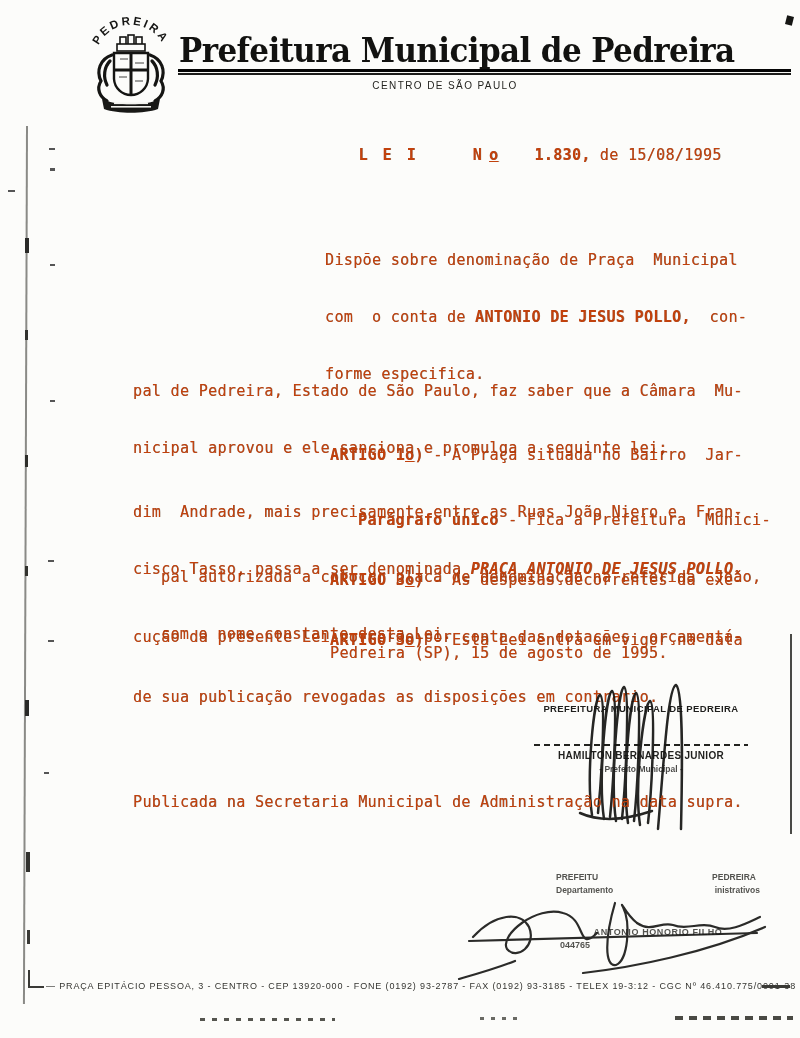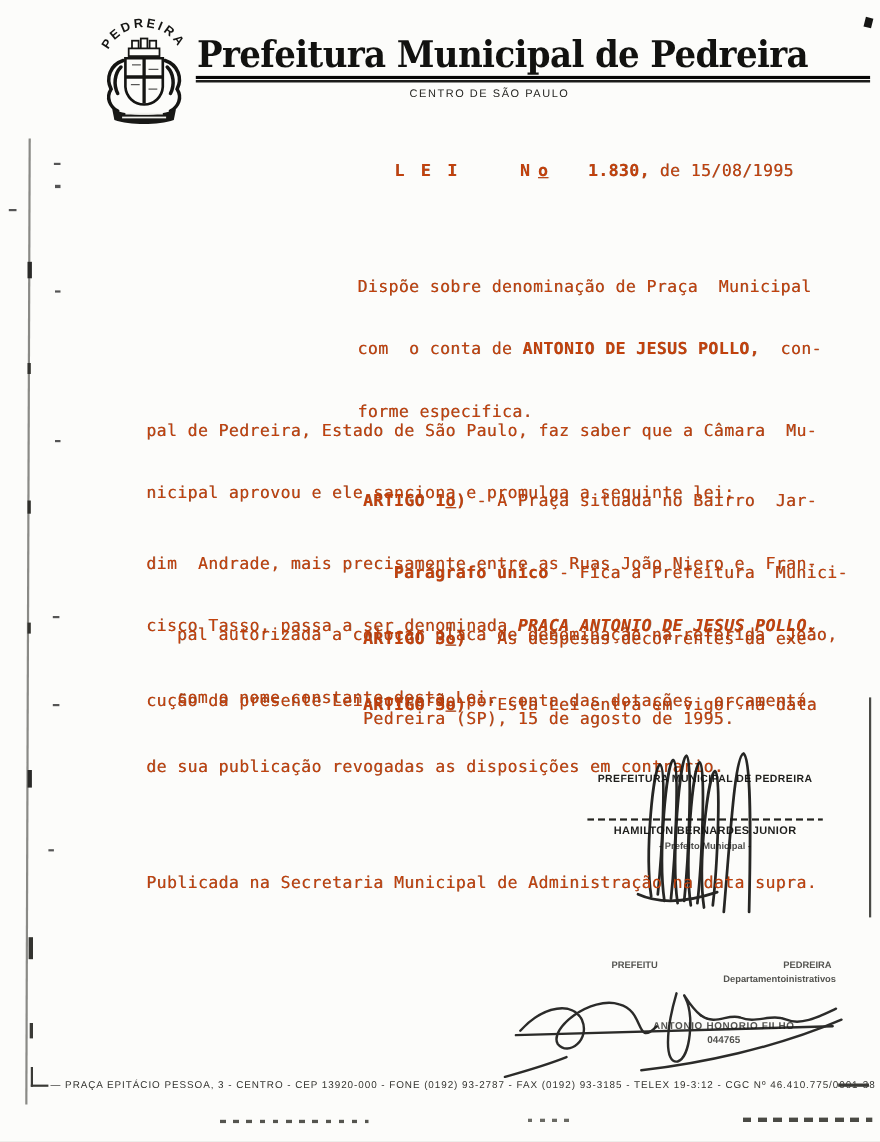--- a/index.html
+++ b/index.html
@@ -130,26 +130,26 @@
       </g>
     </svg>
   </div>
 
   <div class="abs mono" style="left:133px;top:793px;">Publicada na Secretaria Municipal de Administração na data supra.</div>
 
   <div class="abs faded stamp-txt" style="left:556px;top:872px;width:200px;display:flex;justify-content:space-between;font-size:8.5px;">
     <span>PREFEITU</span>
     <span>PEDREIRA</span>
   </div>
-  <div class="abs faded stamp-txt" style="left:556px;top:885px;width:204px;display:flex;justify-content:flex-end;font-size:8.5px;">
+  <div class="abs faded stamp-txt" style="left:556px;top:885px;width:204px;display:flex;justify-content:space-between;font-size:8.5px;">
     <span>Departamento</span>
     <span>inistrativos</span>
   </div>
   <div class="abs faded stamp-txt" style="left:560px;top:927px;width:196px;text-align:center;font-size:9px;letter-spacing:0.6px;">ANTONIO HONORIO FILHO</div>
-  <div class="abs faded stamp-txt" style="left:560px;top:940px;width:196px;text-align:center;font-size:9px;">044765</div>
+  <div class="abs faded stamp-txt" style="left:560px;top:940px;width:196px;text-align:left;font-size:9px;">044765</div>
 
   <div class="abs" style="left:455px;top:875px;width:330px;height:105px;">
     <svg width="330" height="105" viewBox="0 0 330 105">
       <g stroke="#1a1a18" fill="none" stroke-width="2.2" stroke-linecap="round" opacity="0.92">
         <path d="M18 62 C 40 38, 66 36, 74 52 C 82 70, 62 86, 52 74 C 44 60, 82 30, 108 38 C 132 44, 122 78, 142 58"></path>
         <path d="M160 28 C 150 62, 149 92, 161 90 C 173 86, 176 48, 168 32 C 164 24, 172 40, 182 48"></path>
         <path d="M182 48 C 196 58, 206 46, 218 50 C 232 56, 246 46, 260 52 C 274 58, 292 48, 305 42"></path>
         <path d="M14 66 L 302 58"></path>
         <path d="M310 52 C 250 78, 180 92, 128 98"></path>
         <path d="M60 86 C 40 94, 18 100, 4 104"></path>

